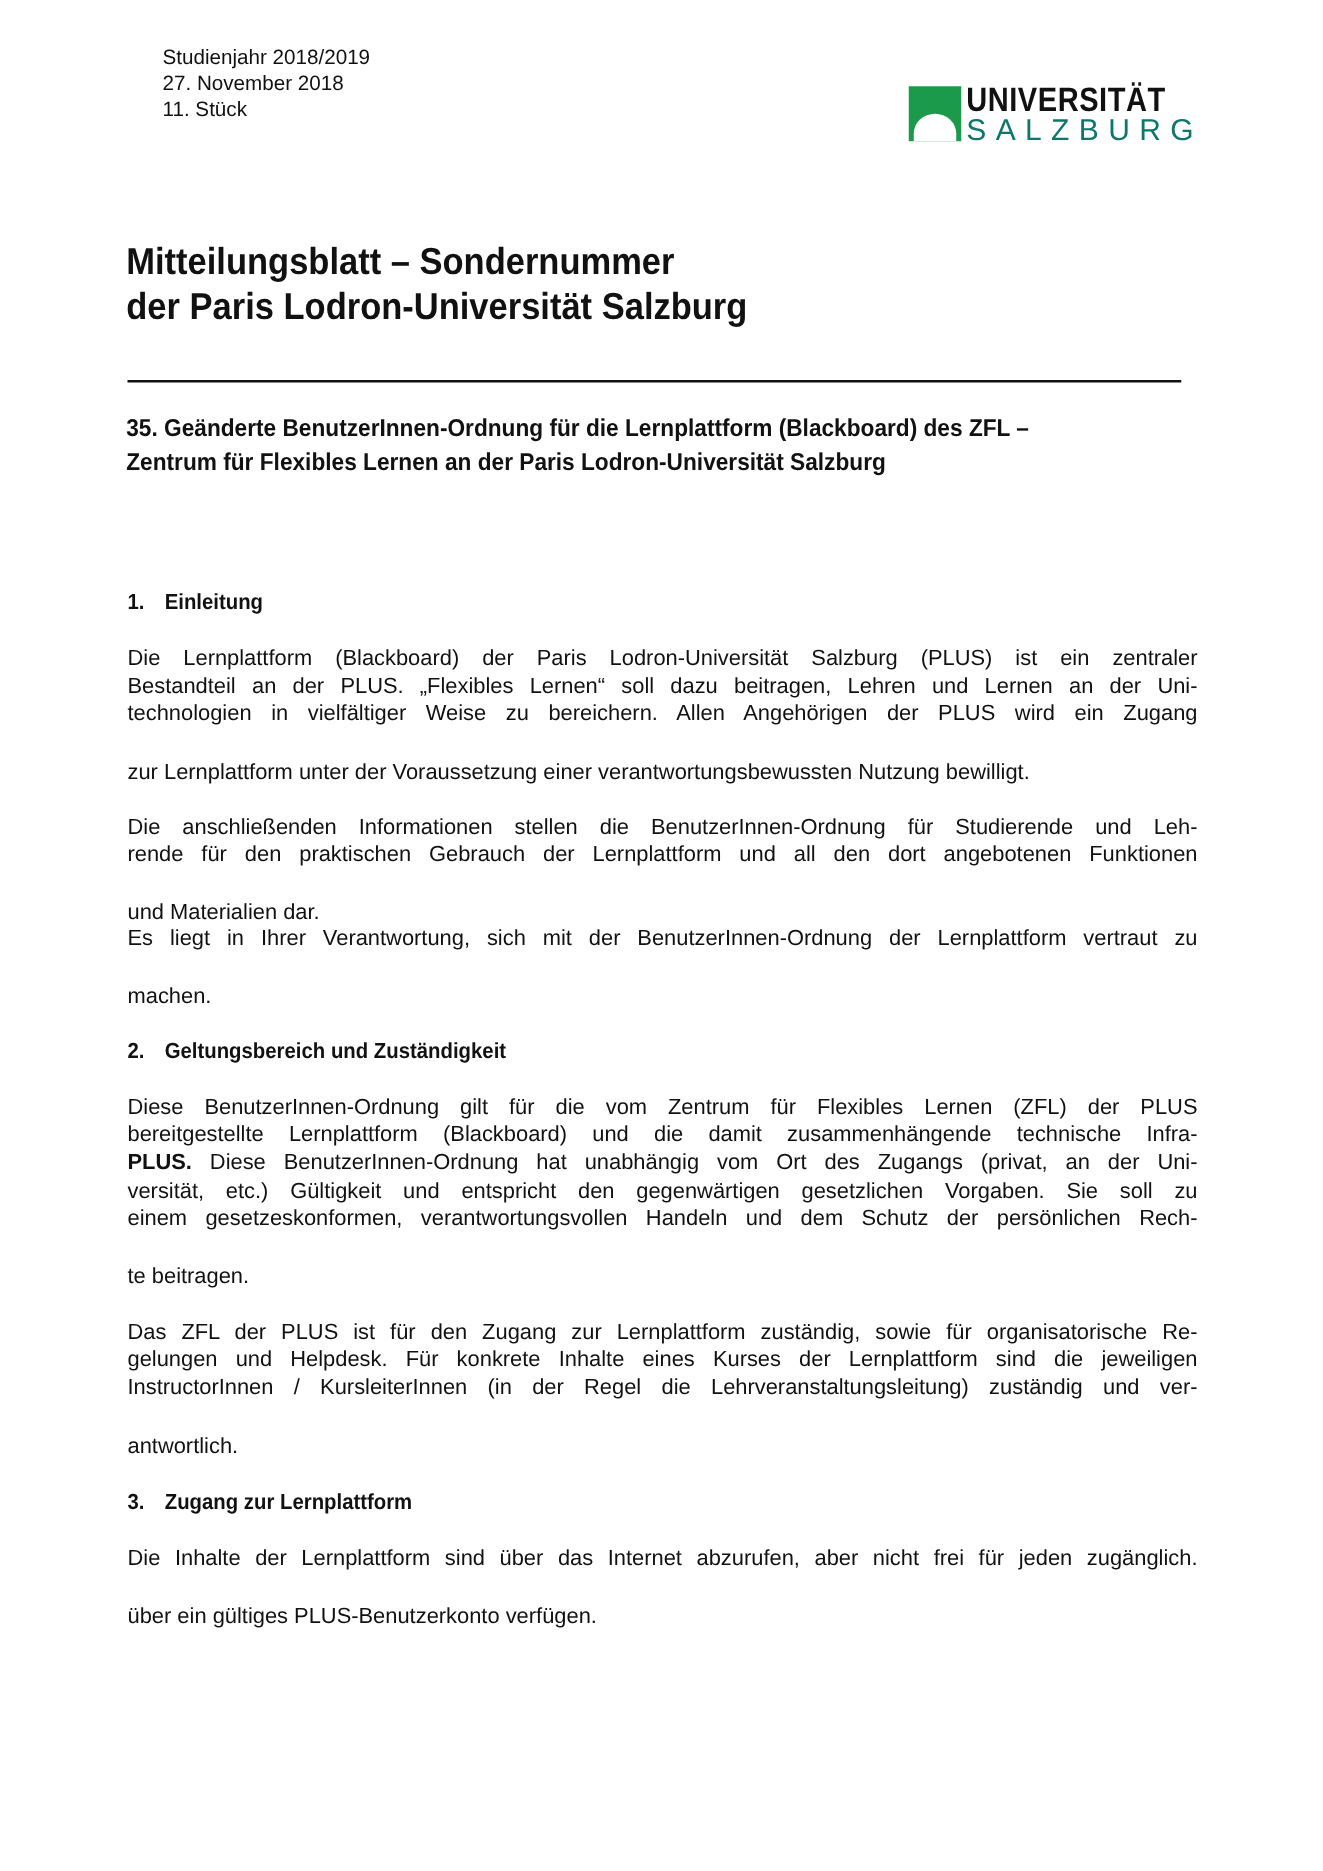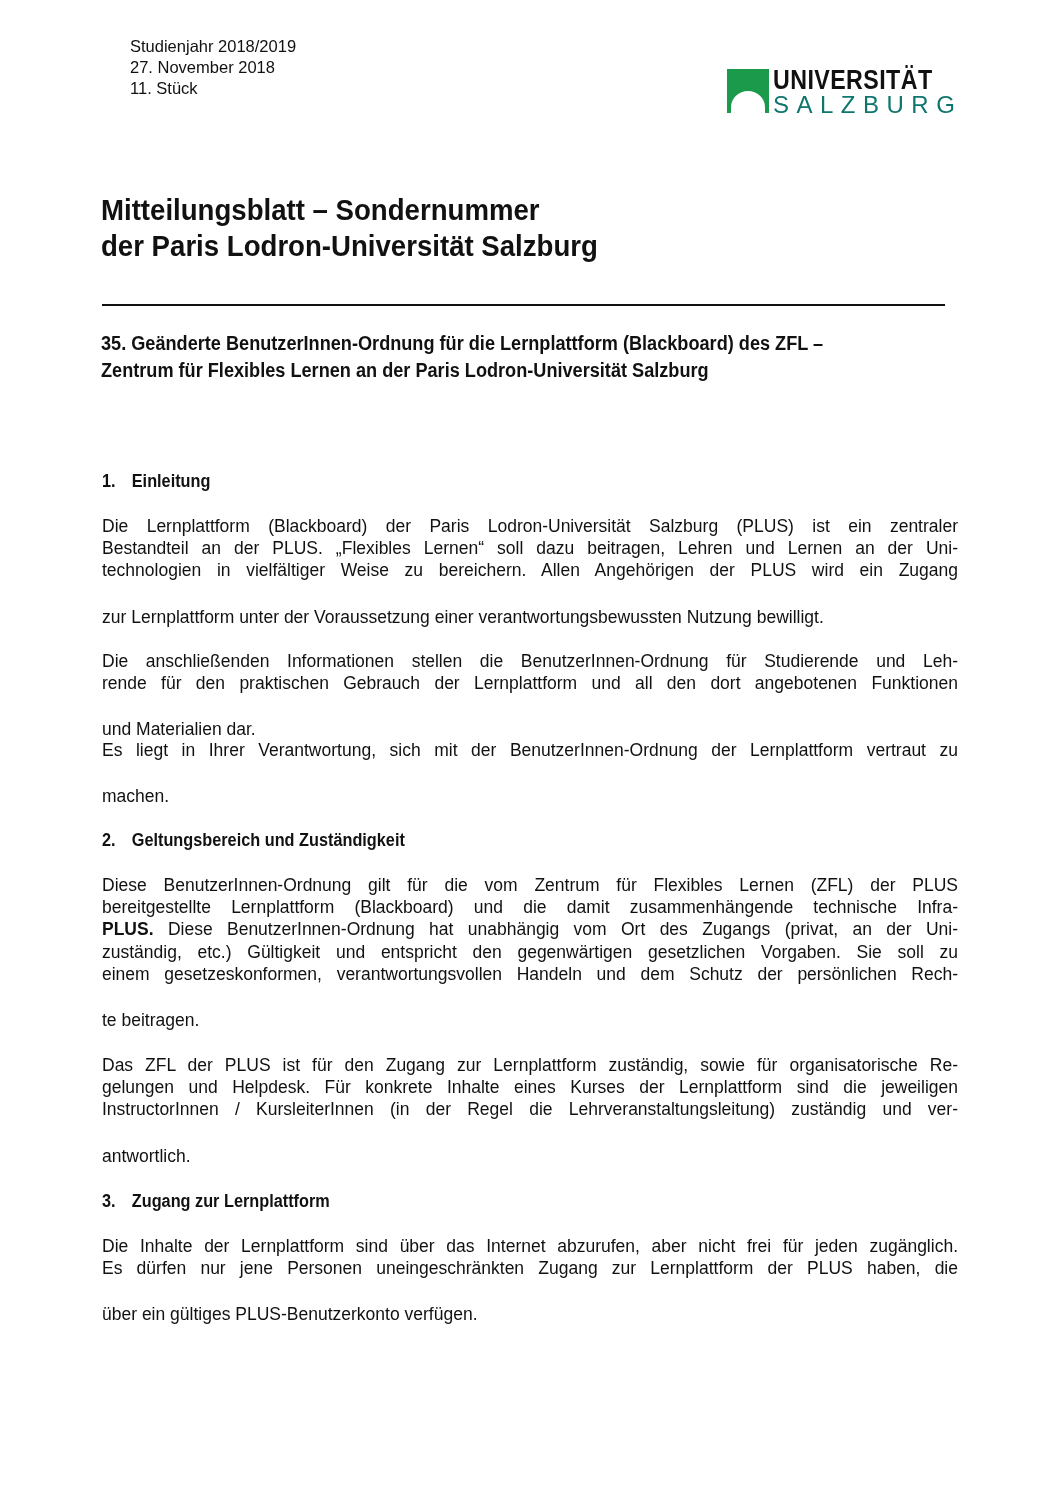--- a/index.html
+++ b/index.html
@@ -69,31 +69,30 @@
   <span class="ln last">machen.</span>
 </div>
 
 <div class="h" style="top:829px;">
   <span class="num">2.</span><span>Geltungsbereich und Zuständigkeit</span>
 </div>
 <div class="p" style="top:874px;">
   <span class="ln">Diese BenutzerInnen-Ordnung gilt für die vom Zentrum für Flexibles Lernen (ZFL) der PLUS</span>
   <span class="ln">bereitgestellte Lernplattform (Blackboard) und die damit zusammenhängende technische Infra-</span>
   <span class="ln"><b>PLUS.</b><span> Diese BenutzerInnen-Ordnung hat unabhängig vom Ort des Zugangs (privat, an der Uni-</span></span>
-  <span class="ln">zuständig, etc.) Gültigkeit und entspricht den gegenwärtigen gesetzlichen Vorgaben. Sie soll zu</span>
+  <span class="ln">versität, etc.) Gültigkeit und entspricht den gegenwärtigen gesetzlichen Vorgaben. Sie soll zu</span>
   <span class="ln">einem gesetzeskonformen, verantwortungsvollen Handeln und dem Schutz der persönlichen Rech-</span>
   <span class="ln last">te beitragen.</span>
 </div>
 <div class="p" style="top:1054px;">
   <span class="ln">Das ZFL der PLUS ist für den Zugang zur Lernplattform zuständig, sowie für organisatorische Re-</span>
   <span class="ln">gelungen und Helpdesk. Für konkrete Inhalte eines Kurses der Lernplattform sind die jeweiligen</span>
   <span class="ln">InstructorInnen / KursleiterInnen (in der Regel die Lehrveranstaltungsleitung) zuständig und ver-</span>
   <span class="ln last">antwortlich.</span>
 </div>
 
 <div class="h" style="top:1190px;">
   <span class="num">3.</span><span>Zugang zur Lernplattform</span>
 </div>
 <div class="p" style="top:1235px;">
   <span class="ln">Die Inhalte der Lernplattform sind über das Internet abzurufen, aber nicht frei für jeden zugänglich.</span>
-  <span class="ln">Es dürfen nur jene Personen uneingeschränkten Zugang zur Lernplattform der PLUS haben, die</span>
   <span class="ln last">über ein gültiges PLUS-Benutzerkonto verfügen.</span>
 </div>
 
 </body></html>

